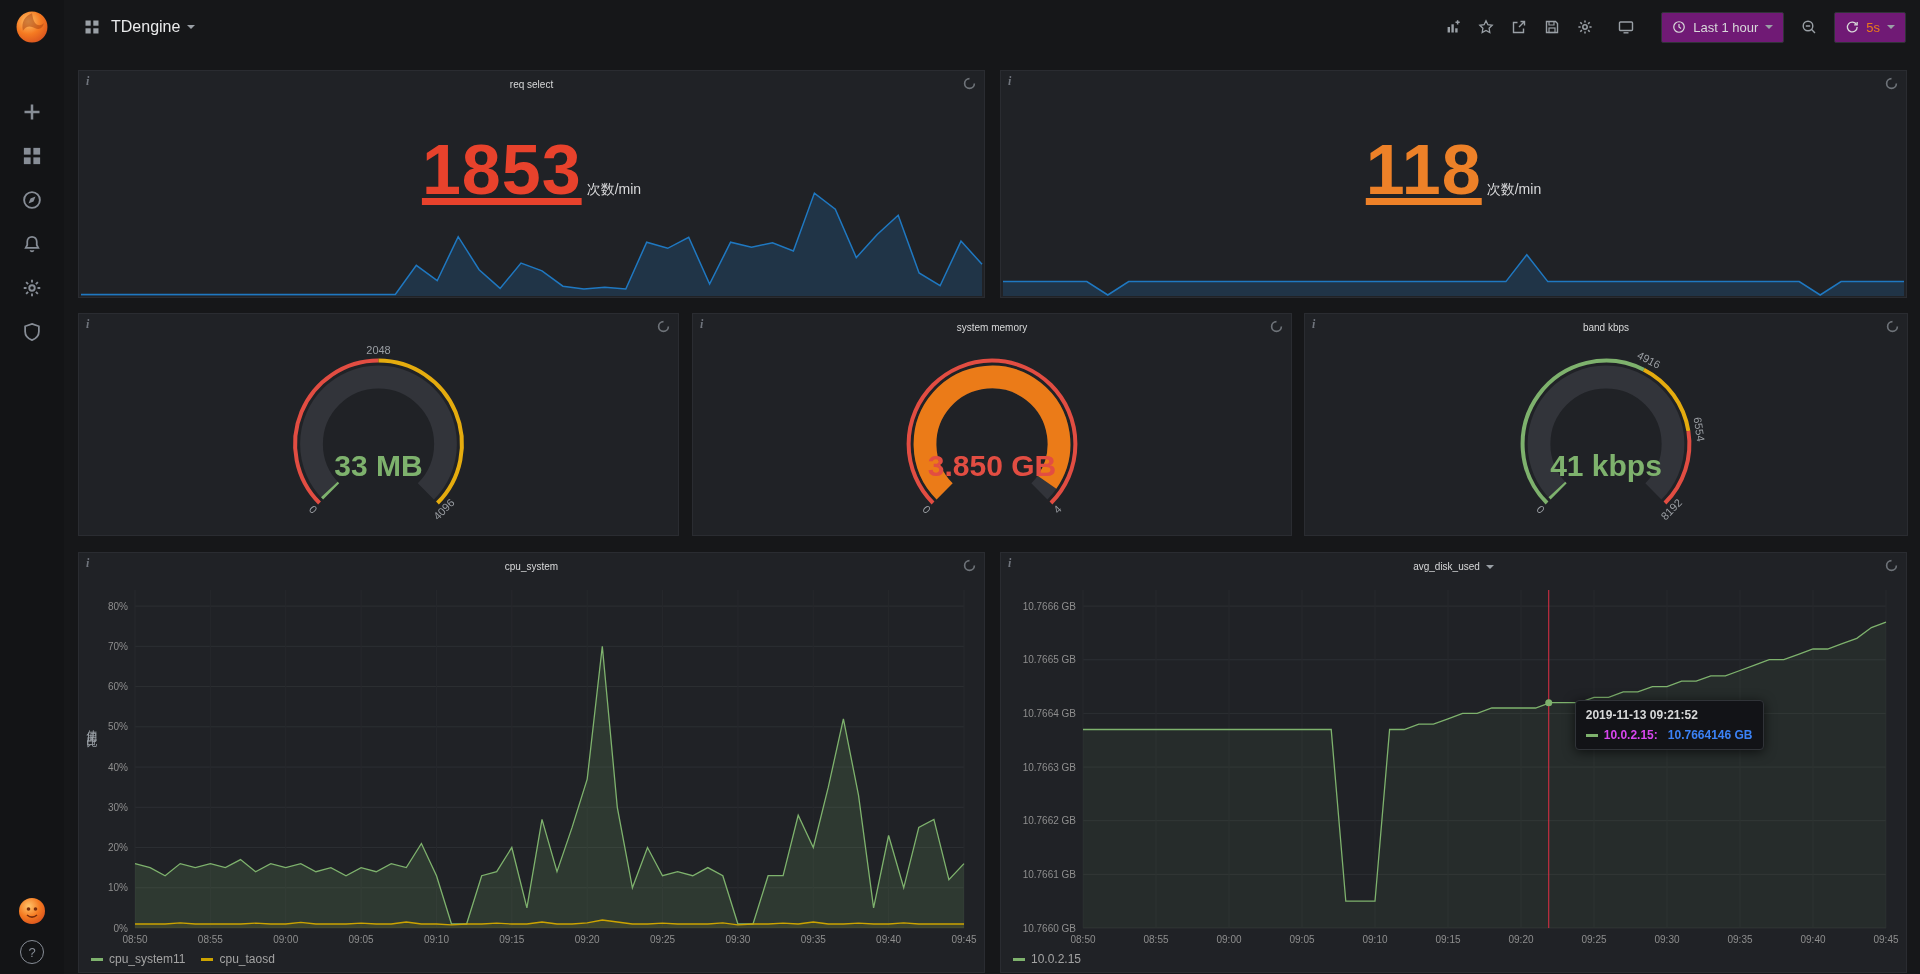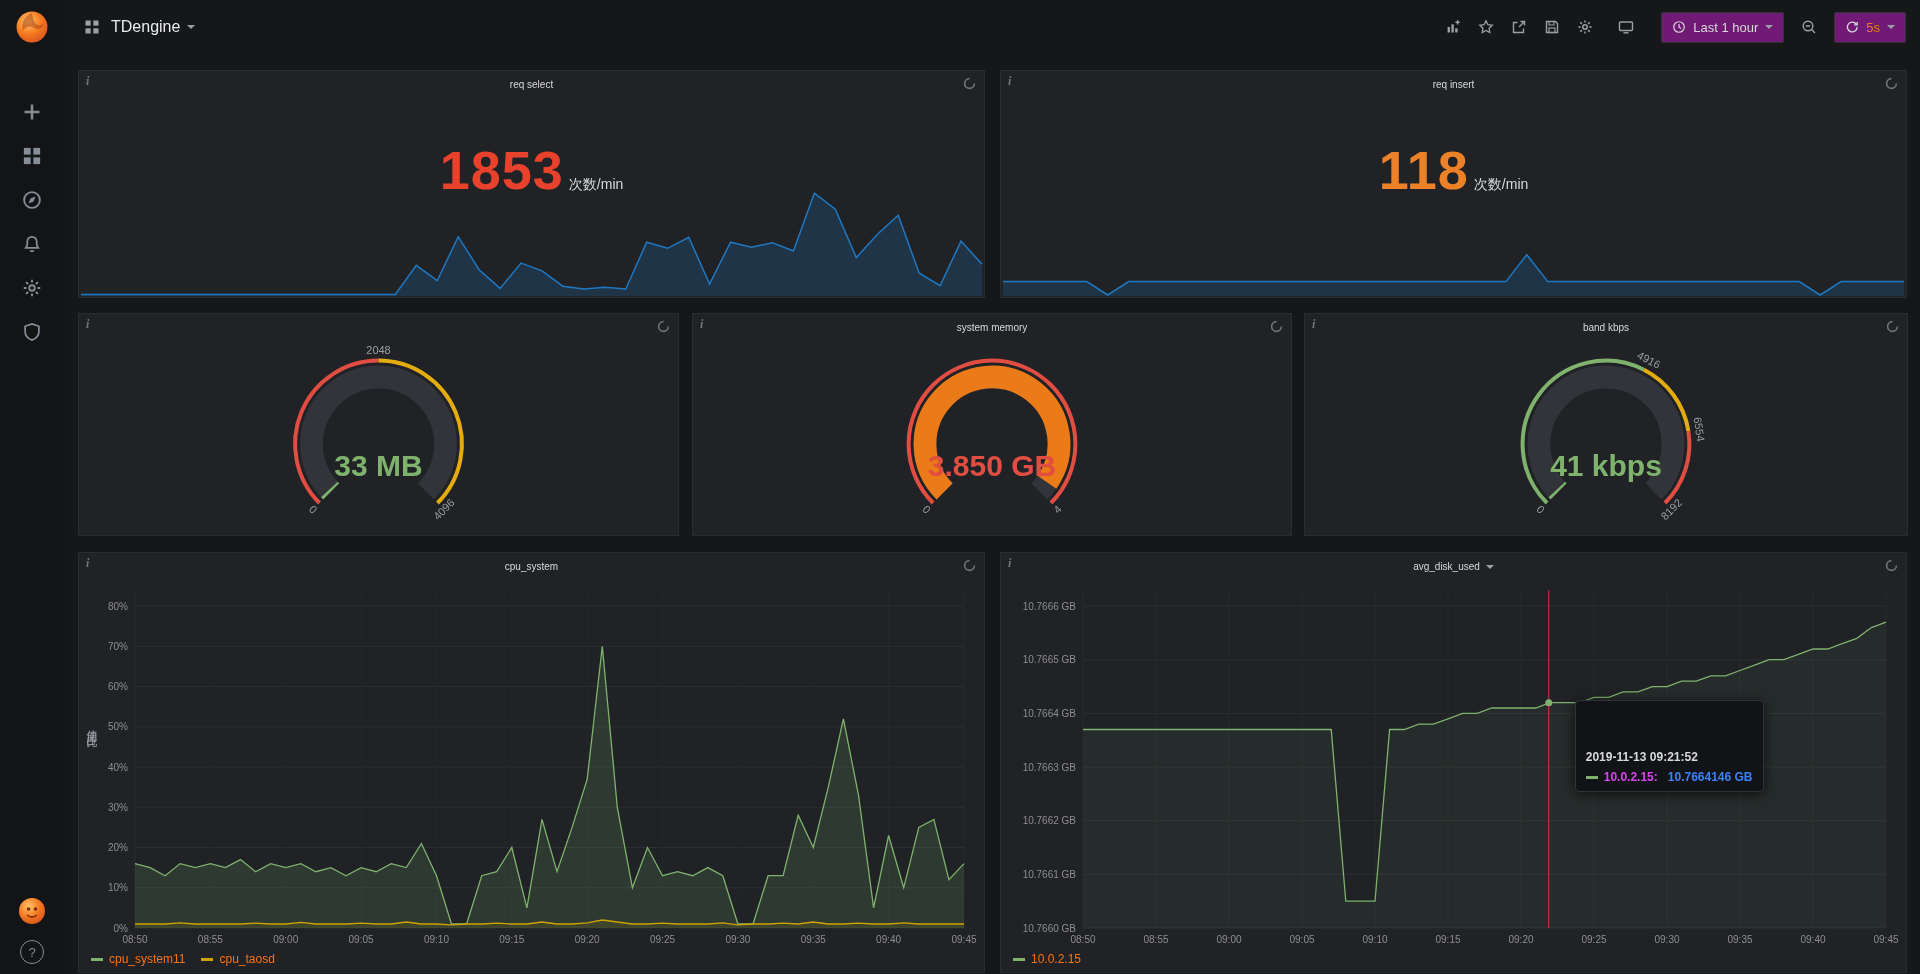--- a/index.html
+++ b/index.html
@@ -37,37 +37,37 @@
   .panel-header{height:27px;display:flex;align-items:center;justify-content:center;gap:6px;
                 font-size:10px;font-weight:500;color:#d8d9da;cursor:pointer;position:relative;z-index:2;}
   .corner-info{position:absolute;top:3px;left:7px;color:#70757d;z-index:4;cursor:pointer;
                font:italic bold 12px "Liberation Serif",serif;}
   .panel-spinner{position:absolute;top:6px;right:8px;color:#6e7379;z-index:4;}
   .panel-body{position:absolute;left:0;right:0;top:27px;bottom:0;}
   
   .stat-value-wrap{position:absolute;left:0;right:0;top:4%;height:64%;display:flex;
                    align-items:center;justify-content:center;z-index:2;}
   .stat-inner{display:flex;align-items:baseline;gap:5px;}
-  .stat-value{font-size:54px;font-weight:bold;letter-spacing:1px;line-height:1;}
+  .stat-value{font-size:70px;font-weight:bold;letter-spacing:1px;line-height:1;text-decoration:underline;}
   .stat-unit{font-size:14px;color:#d8d9da;}
   .spark-host{position:absolute;left:1px;right:1px;bottom:1px;height:58%;z-index:1;}
   
   .gauge-host{position:absolute;left:0;right:0;top:0;bottom:0;}
   
   .ts-host{position:absolute;left:4px;right:6px;top:2px;bottom:24px;}
   .ts-legend{position:absolute;left:12px;bottom:3px;height:20px;display:flex;gap:16px;
-             align-items:center;font-size:12px;color:#f97316;}
+             align-items:center;font-size:12px;color:#a3a3a3;}
   .legend-item{display:flex;align-items:center;cursor:pointer;}
   .legend-swatch{display:inline-block;width:12px;height:3px;margin-right:6px;}
   .y-axis-label{position:absolute;left:5px;top:36%;writing-mode:vertical-rl;font-size:11px;
                 color:#9aa0a6;z-index:3;letter-spacing:2px;}
   .graph-tooltip{position:absolute;top:118px;left:560px;background:#121317;border:1px solid #303338;
                  border-radius:4px;padding:7px 10px;font-size:12px;z-index:6;white-space:nowrap;
                  box-shadow:0 2px 12px rgba(0,0,0,.65);}
-  .tt-time{color:#d8d9da;margin-bottom:6px;font-weight:bold;margin-top:42px;}
+  .tt-time{color:#d8d9da;margin-bottom:6px;font-weight:bold;}
   .tt-row{display:flex;align-items:center;}
   .tt-swatch{display:inline-block;width:12px;height:3px;background:#7eb26d;margin-right:6px;}
   .tt-series{font-weight:bold;color:#d946ef;margin-right:10px;}
   .tt-value{font-weight:bold;color:#3b82f6;}
   
   #p-req-select{left:78px;top:70px;width:907px;height:228px;}
   #p-req-insert{left:1000px;top:70px;width:907px;height:228px;}
   #p-taosd{left:78px;top:313px;width:601px;height:223px;}
   #p-sysmem{left:692px;top:313px;width:600px;height:223px;}
   #p-band{left:1304px;top:313px;width:604px;height:223px;}
@@ -265,23 +265,20 @@
   </div>
 </div>
 
 <div class="panel" id="p-req-insert">
   <div class="corner-info">i</div>
   <div class="panel-spinner">
       <svg width="13" height="13" viewBox="0 0 16 16">
         <path d="M14 8a6 6 0 1 1-6-6" stroke="currentColor" stroke-width="2" fill="none"></path>
       </svg>
     </div>
-  <div class="panel-header">
-    <span>req insert</span>
-  </div>
   <div class="panel-body">
     <div class="stat-value-wrap">
       <span class="stat-inner">
         <span class="stat-value" style="color: rgb(237, 129, 40);">118</span>
         <span class="stat-unit">次数/min</span>
       </span>
     </div>
     <div class="spark-host">
         <svg width="903" height="115">
           <path d="M1,115 L1.0,100.6 L22.0,100.6 L42.9,100.6 L63.9,100.6 L84.8,100.6 L105.8,114.0 L126.7,100.6 L147.7,100.6 L168.6,100.6 L189.6,100.6 L210.5,100.6 L231.5,100.6 L252.4,100.6 L273.4,100.6 L294.3,100.6 L315.3,100.6 L336.3,100.6 L357.2,100.6 L378.2,100.6 L399.1,100.6 L420.1,100.6 L441.0,100.6 L462.0,100.6 L482.9,100.6 L503.9,100.6 L524.8,73.7 L545.8,100.6 L566.7,100.6 L587.7,100.6 L608.7,100.6 L629.6,100.6 L650.6,100.6 L671.5,100.6 L692.5,100.6 L713.4,100.6 L734.4,100.6 L755.3,100.6 L776.3,100.6 L797.2,100.6 L818.2,114.0 L839.1,100.6 L860.1,100.6 L881.0,100.6 L902.0,100.6 L902,115 Z" fill="rgba(31,120,193,0.22)" stroke="none"></path>

